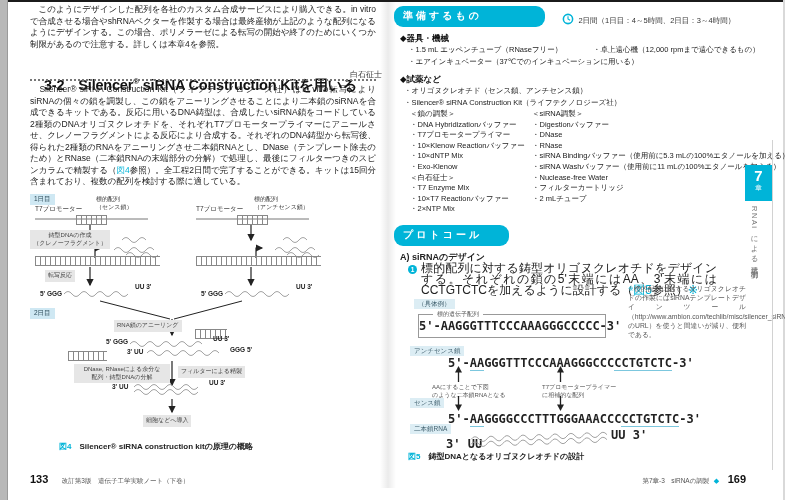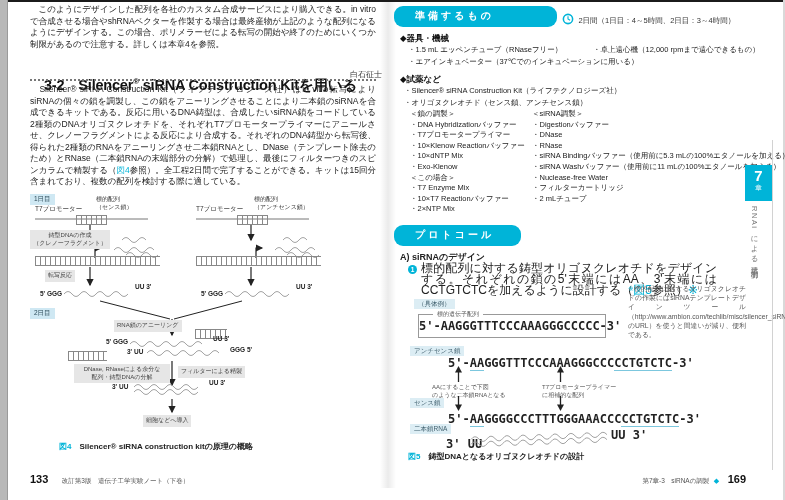--- a/index.html
+++ b/index.html
@@ -27,21 +27,21 @@
   .gbox{position:absolute;background:#e6e6e6;color:#444;font-size:6px;line-height:7.5px;
         padding:2px 3px;white-space:pre-line;text-align:center;}
   .badge{position:absolute;background:#cfe8f3;color:#2c4a58;font-size:6.5px;padding:1px 4px;}
   .flab{position:absolute;font-size:6.5px;color:#333;line-height:7.5px;}
   .fend{position:absolute;font-size:6.5px;font-weight:bold;color:#222;white-space:nowrap;}
   .caption{font-size:8px;font-weight:bold;color:#222;}
   .footer-small{font-size:6.5px;color:#555;}
   .pgnum{font-size:11px;font-weight:bold;color:#111;}
   
   .pill{position:absolute;background:#00b4d8;color:#fff;font-weight:bold;font-size:10px;
-        letter-spacing:3px;padding:3px 0 4px 21px;border-radius:9px;}
+        letter-spacing:3px;padding:3px 0 4px 9px;border-radius:9px;}
   .h-diamond{font-size:8.5px;font-weight:bold;color:#111;}
   .litem{font-size:7.5px;line-height:11.5px;color:#222;white-space:nowrap;}
   .litem2{font-size:7.5px;line-height:10.6px;color:#222;white-space:nowrap;}
   .duration{font-size:7.5px;color:#333;}
   .stepnum{position:absolute;width:9px;height:9px;border-radius:50%;background:#00b4d8;color:#fff;
            font-size:6.5px;font-weight:bold;text-align:center;line-height:9px;}
   .chip{position:absolute;background:#dcedf4;color:#40606e;font-size:6.5px;padding:1px 4px;line-height:8px;}
   .seq{font-family:"DejaVu Sans Mono","Liberation Mono",monospace;font-weight:bold;font-size:12px;color:#222;white-space:nowrap;}
   .useq{border-bottom:1.5px solid #7cc7de;}
   .tbox{position:absolute;border:1px solid #999;background:#fff;text-align:center;}
@@ -171,31 +171,31 @@
   <div class="abs" style="left:408px;top:44px;">
     <div class="litem">・1.5 mL エッペンチューブ（RNaseフリー）</div>
     <div class="litem">・エアインキュベーター（37℃でのインキュベーションに用いる）</div>
   </div>
   <div class="abs" style="left:593px;top:44px;">
     <div class="litem">・卓上遠心機（12,000 rpmまで遠心できるもの）</div>
   </div>
 
   <div class="abs h-diamond" style="left:400px;top:74px;">◆試薬など</div>
   <div class="abs" style="left:404px;top:85px;">
+    <div class="litem">・オリゴヌクレオチド（センス鎖、アンチセンス鎖）</div>
     <div class="litem">・Silencer® siRNA Construction Kit（ライフテクノロジーズ社）</div>
-    <div class="litem">・オリゴヌクレオチド（センス鎖、アンチセンス鎖）</div>
   </div>
   <div class="abs" style="left:410px;top:109px;">
     <div class="litem2">＜鎖の調製＞</div>
     <div class="litem2">・DNA Hybridizationバッファー</div>
     <div class="litem2">・T7プロモータープライマー</div>
     <div class="litem2">・10×Klenow Reactionバッファー</div>
     <div class="litem2">・10×dNTP Mix</div>
     <div class="litem2">・Exo-Klenow</div>
-    <div class="litem2">＜この場合＞</div>
+    <div class="litem2">＜白石征士＞</div>
     <div class="litem2">・T7 Enzyme Mix</div>
     <div class="litem2">・10×T7 Reactionバッファー</div>
     <div class="litem2">・2×NTP Mix</div>
   </div>
   <div class="abs" style="left:532px;top:109px;">
     <div class="litem2">＜siRNA調製＞</div>
     <div class="litem2">・Digestionバッファー</div>
     <div class="litem2">・DNase</div>
     <div class="litem2">・RNase</div>
     <div class="litem2">・siRNA Bindingバッファー（使用前に5.3 mLの100%エタノールを加える）</div>

